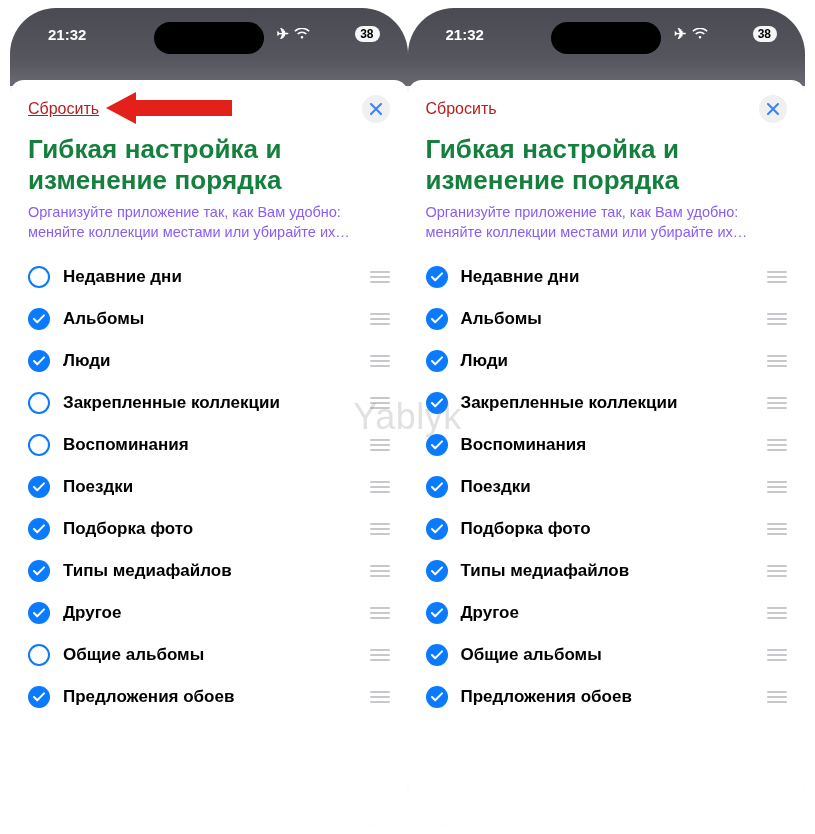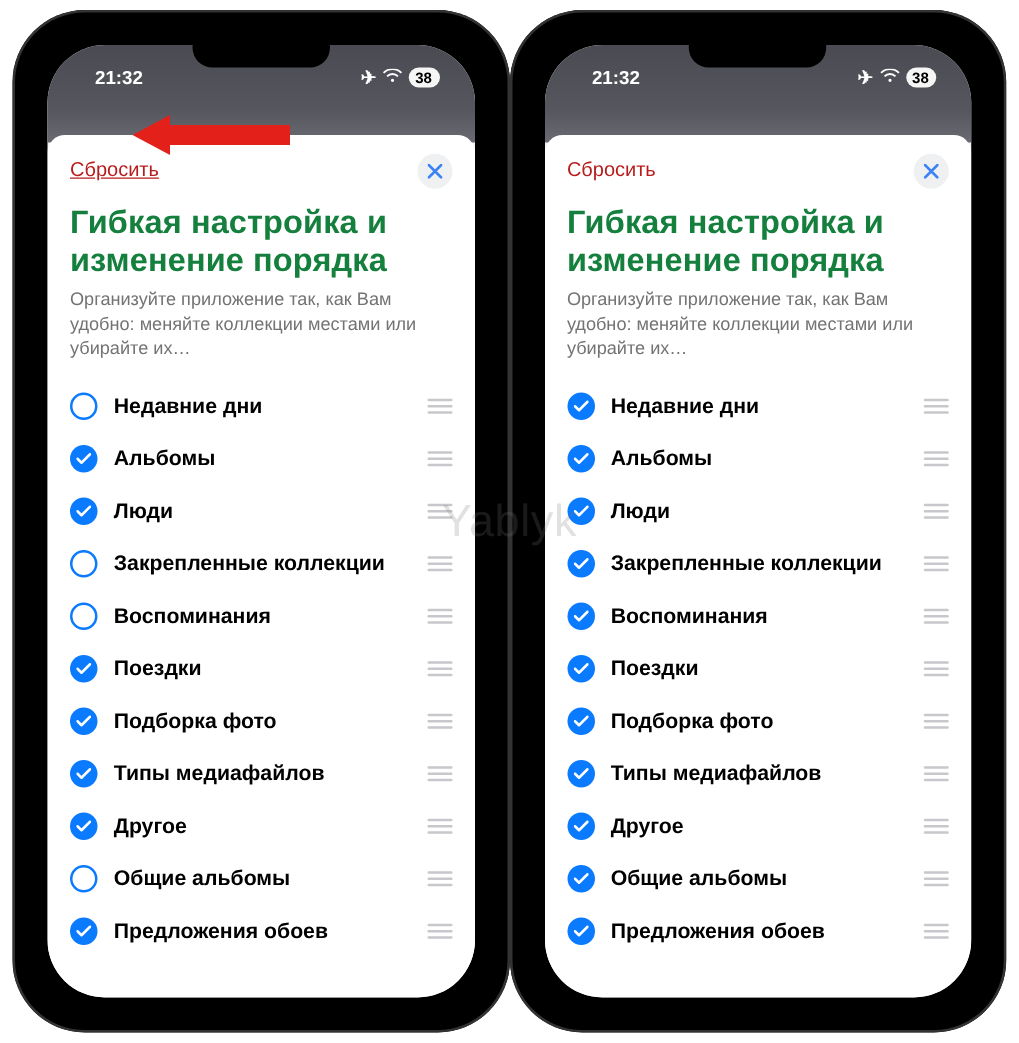--- a/index.html
+++ b/index.html
@@ -11,21 +11,21 @@
     position: relative;
     display: flex;
     justify-content: space-between;
     padding: 8px 10px;
   }
   .phone {
     width: 448px;
     height: 818px;
     background: #000;
     border-radius: 58px;
-    padding: 28px;
+    padding: 0;
     position: relative;
     box-shadow: inset 0 0 0 2px #333;
   }
   .screen {
     width: 100%;
     height: 100%;
     background: #f2f2f7;
     border-radius: 46px;
     overflow: hidden;
     position: relative;
@@ -64,20 +64,21 @@
   }
   .battery-pill {
     display: inline-flex;
     align-items: center;
     background: rgba(255,255,255,0.95);
     color: #000;
     border-radius: 9px;
     padding: 1px 6px 1px 5px;
     font-size: 12px;
     font-weight: 700;
+    margin-left: 40px;
   }
   .backdrop {
     height: 26px;
     background: linear-gradient(180deg, #56565e 0%, #6a6a72 100%);
     flex-shrink: 0;
   }
   .sheet {
     flex: 1;
     background: #fff;
     border-radius: 14px 14px 0 0;
@@ -114,21 +115,21 @@
   .sheet-title {
     font-size: 26px;
     font-weight: 700;
     line-height: 1.18;
     letter-spacing: 0.1px;
     margin-bottom: 8px;
     color: #15803d;
   }
   .sheet-subtitle {
     font-size: 14.5px;
-    color: #737373;
+    color: #8b5cf6;
     line-height: 1.35;
     margin-bottom: 14px;
   }
   .list {
     display: flex;
     flex-direction: column;
   }
   .row {
     display: flex;
     align-items: center;

